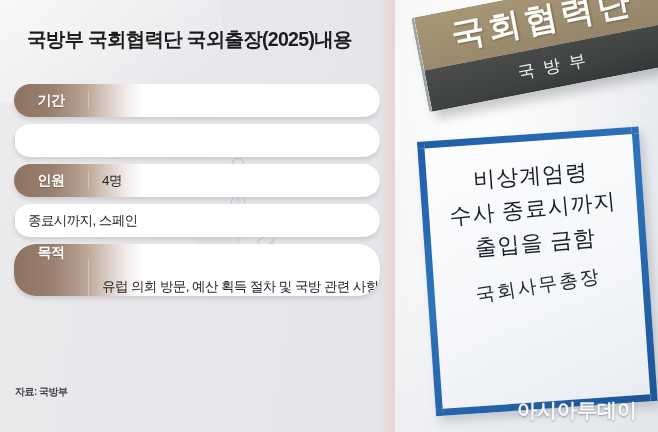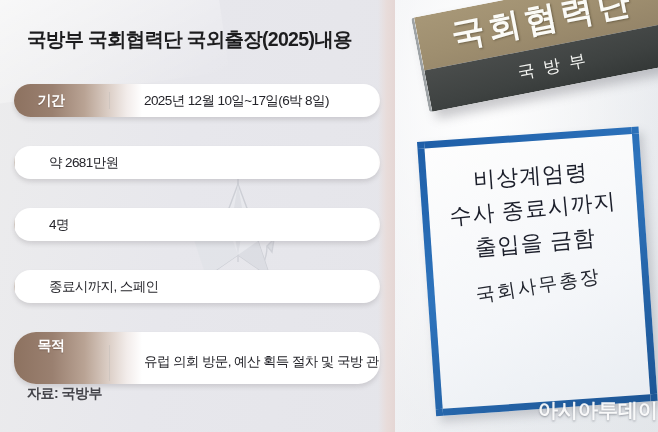--- a/index.html
+++ b/index.html
@@ -63,33 +63,32 @@
 
   
   .rows {
     position: absolute;
     left: 14px; top: 84px;
     width: 366px;
   }
   .row {
     position: relative;
     height: 33px;
-    margin-bottom: 29px;
+    margin-bottom: 7px;
     border-radius: 17px;
     background: #ffffff;
     box-shadow: 0 3px 4px rgba(120,115,120,.22);
     display: flex;
     align-items: center;
     overflow: hidden;
-    gap: 21px;
   }
   .row.tall {
     height: 52px;
     border-radius: 22px;
-    align-items: center;
+    align-items: flex-end;
   }
   .row-labelwrap {
     position: relative;
     flex: 0 0 74px;
     height: 100%;
     display: flex;
     align-items: center;
     justify-content: center;
   }
   .row-labelwrap::before {
@@ -139,22 +138,22 @@
     color: #1d1d22;
   }
   .tri {
     color: #8d6a4e;
     font-size: 11px;
     margin-right: 1px;
   }
 
   .source-note {
     position: absolute;
-    left: 27px; top: 385px;
-    font-size: 14px;
+    left: 15px; top: 385px;
+    font-size: 10px;
     font-weight: bold;
     letter-spacing: -0.5px;
     color: #44444a;
   }
 
   
   .photo {
     position: absolute;
     left: 395px; top: 0;
     width: 263px; height: 432px;
@@ -240,21 +239,21 @@
     font-family: "Liberation Serif", "DejaVu Serif", serif;
     font-size: 19px;
     letter-spacing: 2px;
     color: #23262f;
     transform: rotate(-5deg);
     white-space: nowrap;
   }
 
   .photo-watermark {
     position: absolute;
-    right: 0; bottom: 8px;
+    right: 21px; bottom: 8px;
     font-size: 20px;
     font-weight: bold;
     letter-spacing: 0px;
     color: rgba(255,255,255,.92);
     text-shadow: 0 1px 2px rgba(90,95,105,.55);
     white-space: nowrap;
   }
 </style>
 </head>
 <body>
@@ -291,29 +290,30 @@
       </svg>
     </div>
 
     <div class="rows">
 
       <div class="row">
         <div class="row-labelwrap">
           <span class="row-label">기간</span>
         </div>
         <div class="row-divider"></div>
-        <div class="row-value">2025년 12월 10일~17일(6박 8일)</div>
       </div>
 
       <div class="row">
         <div class="row-divider"></div>
-        <div class="row-value">약 2681만원</div>
       </div>
 
       <div class="row">
+        <div class="row-labelwrap">
+          <span class="row-label">인원</span>
+        </div>
         <div class="row-divider"></div>
         <div class="row-value">4명</div>
       </div>
 
       <div class="row">
         <div class="row-divider"></div>
         <div class="row-value">종료시까지, 스페인</div>
       </div>
 
       <div class="row tall">

